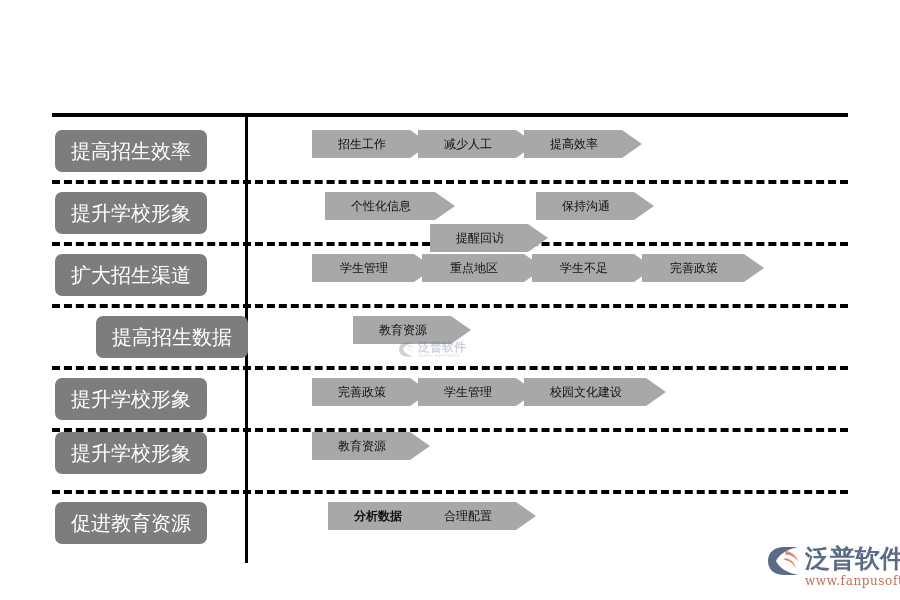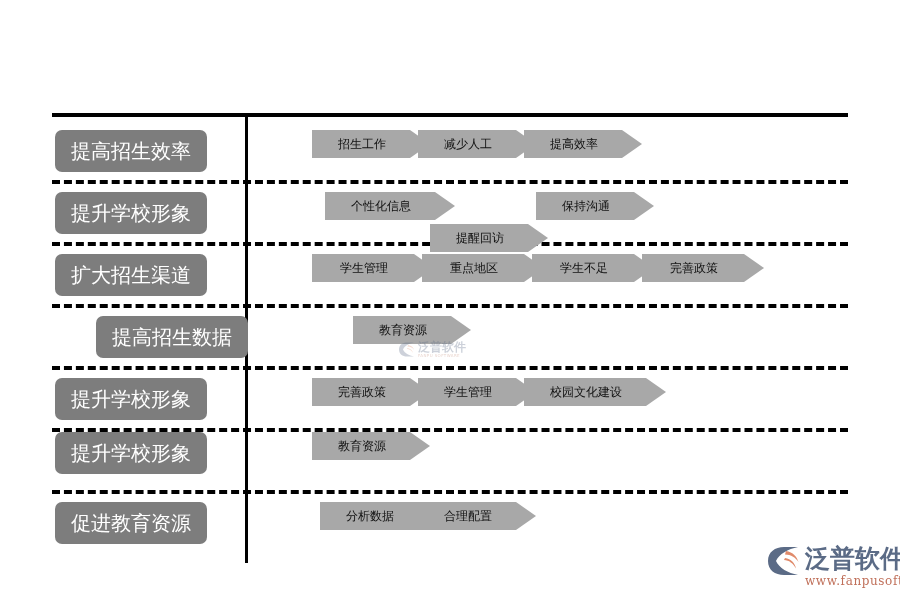--- a/index.html
+++ b/index.html
@@ -244,21 +244,21 @@
       </div>
       <div class="row" style="top: 432px;">
         <div class="left-pill">提升学校形象</div>
         <div class="chev-track">
           <div class="chev" style="left: 0px; width: 118px;">教育资源</div>
         </div>
       </div>
       <div class="row" style="top: 502px;">
         <div class="left-pill">促进教育资源</div>
         <div class="chev-track">
-          <div class="chev" style="left: 8px; width: 118px;">分析数据</div>
+          <div class="chev" style="left: 16px; width: 118px; font-weight: bold;">分析数据</div>
           <div class="chev" style="left: 106px; width: 118px;">合理配置</div>
         </div>
       </div>
     </div>
 
   <div class="watermark">
     <svg class="wm-mark" viewBox="0 0 34 30">
       <path d="M2 15 C2 6 9 1 18 1 L32 1 C22 3 13 8 10 15 C13 22 22 27 32 29 L18 29 C9 29 2 24 2 15 Z" fill="#5b6b86"></path>
       <path d="M20 6 C27 7 31 11 32 16 C30 12 25 9 19 9 Z" fill="#e08a6a"></path>
       <path d="M19 12 C25 13 29 17 30 22 C27 17 23 14 18 14 Z" fill="#e08a6a"></path>

